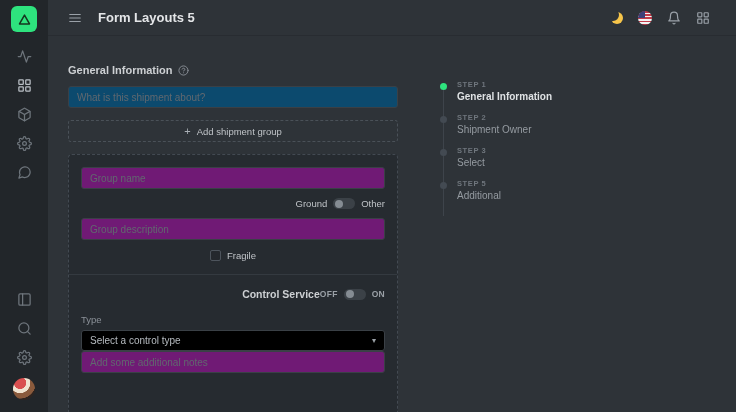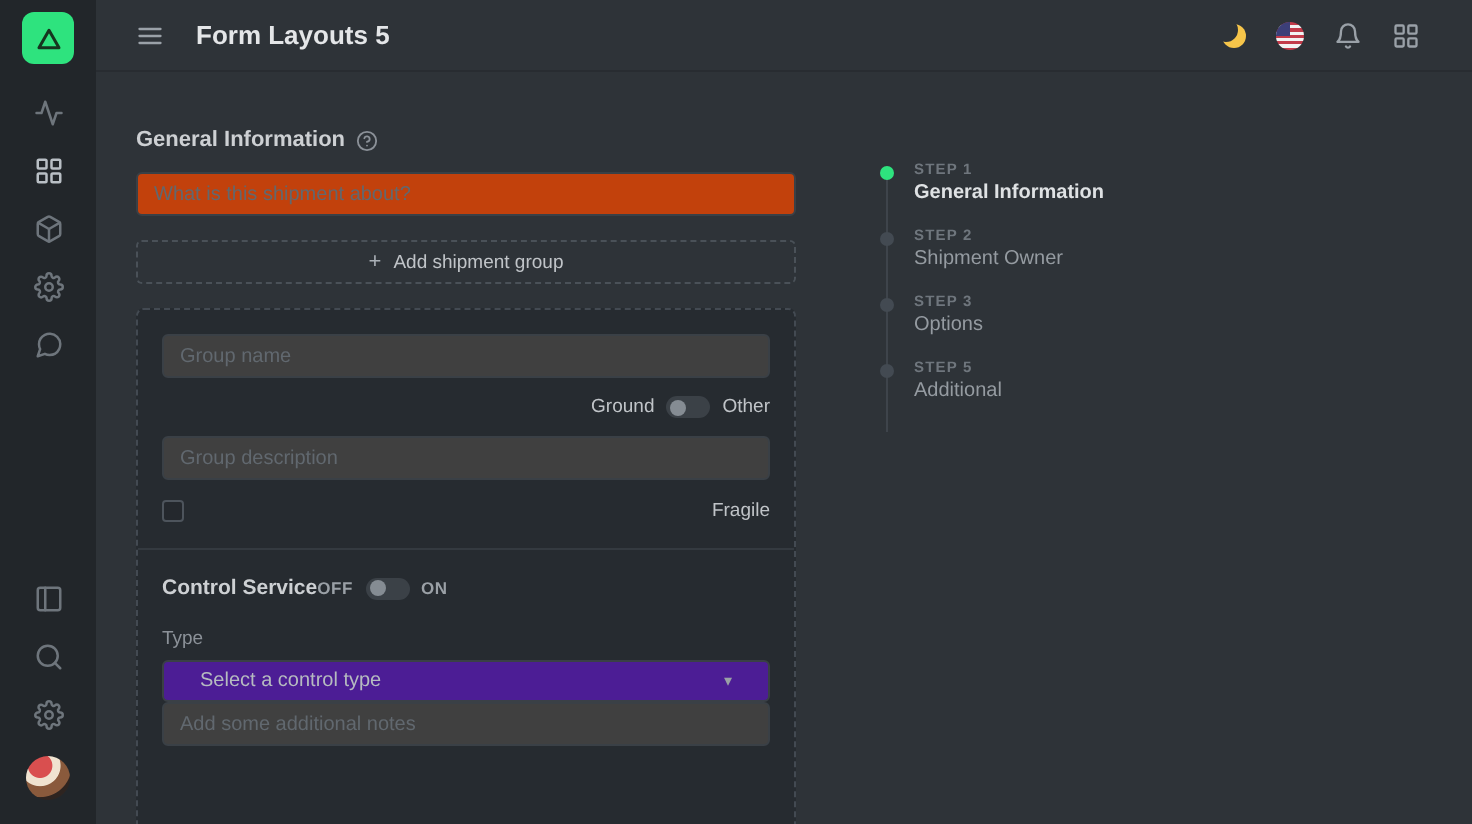--- a/index.html
+++ b/index.html
@@ -29,40 +29,40 @@
   .flag::before{content:"";position:absolute;left:0;top:0;width:7px;height:7px;background:#3c3f78}
 
   
   .content{position:absolute;left:48px;top:36px;right:0;bottom:0}
   .form-col{position:absolute;left:20px;top:28px;width:330px}
   .section-head{display:flex;align-items:center;gap:5px;margin-bottom:10px}
   .section-head h2{font-size:11px;font-weight:700;color:#cdd0d3}
   .help{color:#8b9198;display:flex}
   .help svg{width:11px;height:11px}
 
-  .text-input{width:100%;height:22px;background:#c2410c;border:1px solid #3a4046;border-radius:3px;color:#c6c9cc;font-size:10px;padding:0 8px;outline:none;font-family:inherit;display:block}
+  .text-input{width:100%;height:22px;background:#0c4a6e;border:1px solid #3a4046;border-radius:3px;color:#c6c9cc;font-size:10px;padding:0 8px;outline:none;font-family:inherit;display:block}
   .text-input::placeholder{color:#61686f}
 
   .add-group{width:100%;height:22px;margin-top:12px;background:transparent;border:1px dashed #4a5158;border-radius:3px;color:#c0c4c8;font-size:9.5px;display:flex;align-items:center;justify-content:center;gap:6px;cursor:pointer;font-family:inherit}
   .add-group .plus{font-size:11px;color:#aab0b6;line-height:1}
 
   .group-card{margin-top:12px;background:#262b30;border:1px dashed #434a52;border-radius:4px;padding:12px;height:310px}
-  .group-card .text-input{background:#404040}
+  .group-card .text-input{background:#701a75}
 
   .toggle-row{display:flex;align-items:center;justify-content:flex-end;gap:6px;margin-top:9px;font-size:9.5px;color:#c0c4c8}
   .switch{width:22px;height:11px;border-radius:6px;background:#3b4147;position:relative;cursor:pointer;flex:0 0 auto}
   .switch::after{content:"";position:absolute;top:1.5px;left:2px;width:8px;height:8px;border-radius:50%;background:#858c93}
-  .check-row{display:flex;align-items:center;justify-content:space-between;gap:6px;margin-top:10px;font-size:9.5px;color:#c0c4c8}
+  .check-row{display:flex;align-items:center;justify-content:center;gap:6px;margin-top:10px;font-size:9.5px;color:#c0c4c8}
   .checkbox{width:11px;height:11px;border:1px solid #4d545c;border-radius:2px;background:#24282d;cursor:pointer}
   .divider{border:none;border-top:1px solid #343a40;margin:13px -12px}
-  .cs-row{display:flex;align-items:center;justify-content:flex-start}
+  .cs-row{display:flex;align-items:center;justify-content:flex-end}
   .cs-row h3{font-size:10.5px;font-weight:700;color:#cdd0d3}
   .onoff{display:flex;align-items:center;gap:6px;font-size:8.5px;color:#9aa0a6;letter-spacing:.3px;font-weight:700}
   .field-label{display:block;font-size:9.5px;color:#8b9198;margin-top:14px;margin-bottom:5px}
-  .select{height:21px;background:#4c1d95;border:1px solid #3a4046;border-radius:3px;display:flex;align-items:center;justify-content:space-between;padding:0 18px;font-size:10px;color:#b6bbc0;cursor:pointer}
+  .select{height:21px;background:#000000;border:1px solid #3a4046;border-radius:3px;display:flex;align-items:center;justify-content:space-between;padding:0 8px;font-size:10px;color:#b6bbc0;cursor:pointer}
   .select .caret{font-size:8px;color:#9aa0a6}
 
   
   .stepper{position:absolute;left:392px;top:44px;width:220px}
   .steps{position:relative}
   .steps::before{content:"";position:absolute;left:3px;top:8px;height:128px;border-left:1px solid #3e444b}
   .step{position:relative;display:flex;gap:10px;margin-bottom:11px;cursor:pointer}
   .dot{width:7px;height:7px;border-radius:50%;background:#434a52;margin-top:3px;position:relative;z-index:1;flex:0 0 auto}
   .step.active .dot{background:#2ee37e}
   .cap{font-size:7.5px;letter-spacing:.6px;color:#6f767d;font-weight:700}
@@ -239,21 +239,21 @@
         <span class="dot"></span>
         <div>
           <div class="cap">STEP 2</div>
           <div class="lbl">Shipment Owner</div>
         </div>
       </div>
       <div class="step">
         <span class="dot"></span>
         <div>
           <div class="cap">STEP 3</div>
-          <div class="lbl">Options</div>
+          <div class="lbl">Select</div>
         </div>
       </div>
       <div class="step">
         <span class="dot"></span>
         <div>
           <div class="cap">STEP 5</div>
           <div class="lbl">Additional</div>
         </div>
       </div>
     </div>

